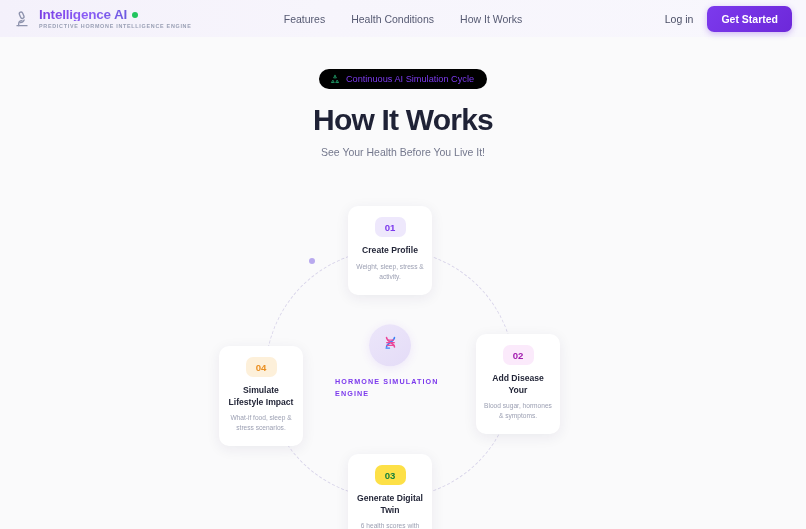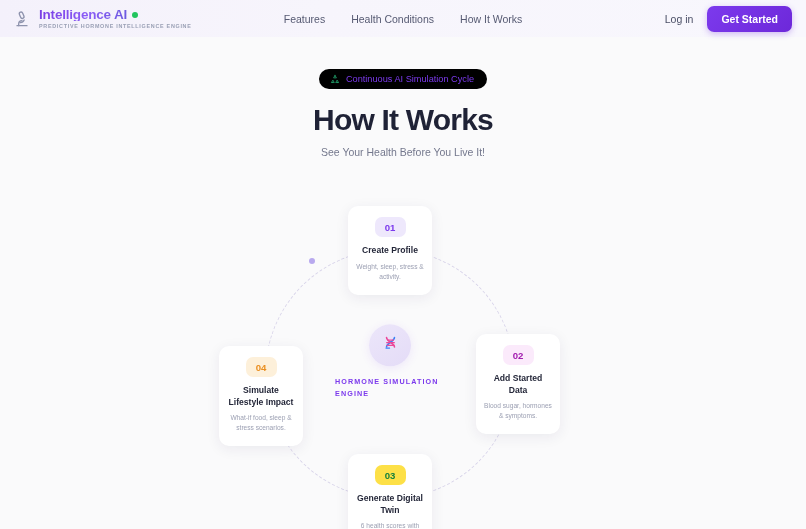--- a/index.html
+++ b/index.html
@@ -342,21 +342,21 @@
     </div>
 
     <div class="card card-01">
       <div class="card-num num-01">01</div>
       <div class="card-title">Create Profile</div>
       <div class="card-desc">Weight, sleep, stress &amp; activity.</div>
     </div>
 
     <div class="card card-02">
       <div class="card-num num-02">02</div>
-      <div class="card-title">Add Started Data</div>
+      <div class="card-title">Add Disease Your</div>
       <div class="card-desc">Blood sugar, hormones &amp; symptoms.</div>
     </div>
 
     <div class="card card-03">
       <div class="card-num num-03">03</div>
       <div class="card-title">Generate Digital Twin</div>
       <div class="card-desc">6 health scores with risk category.</div>
     </div>
 
     <div class="card card-04">

